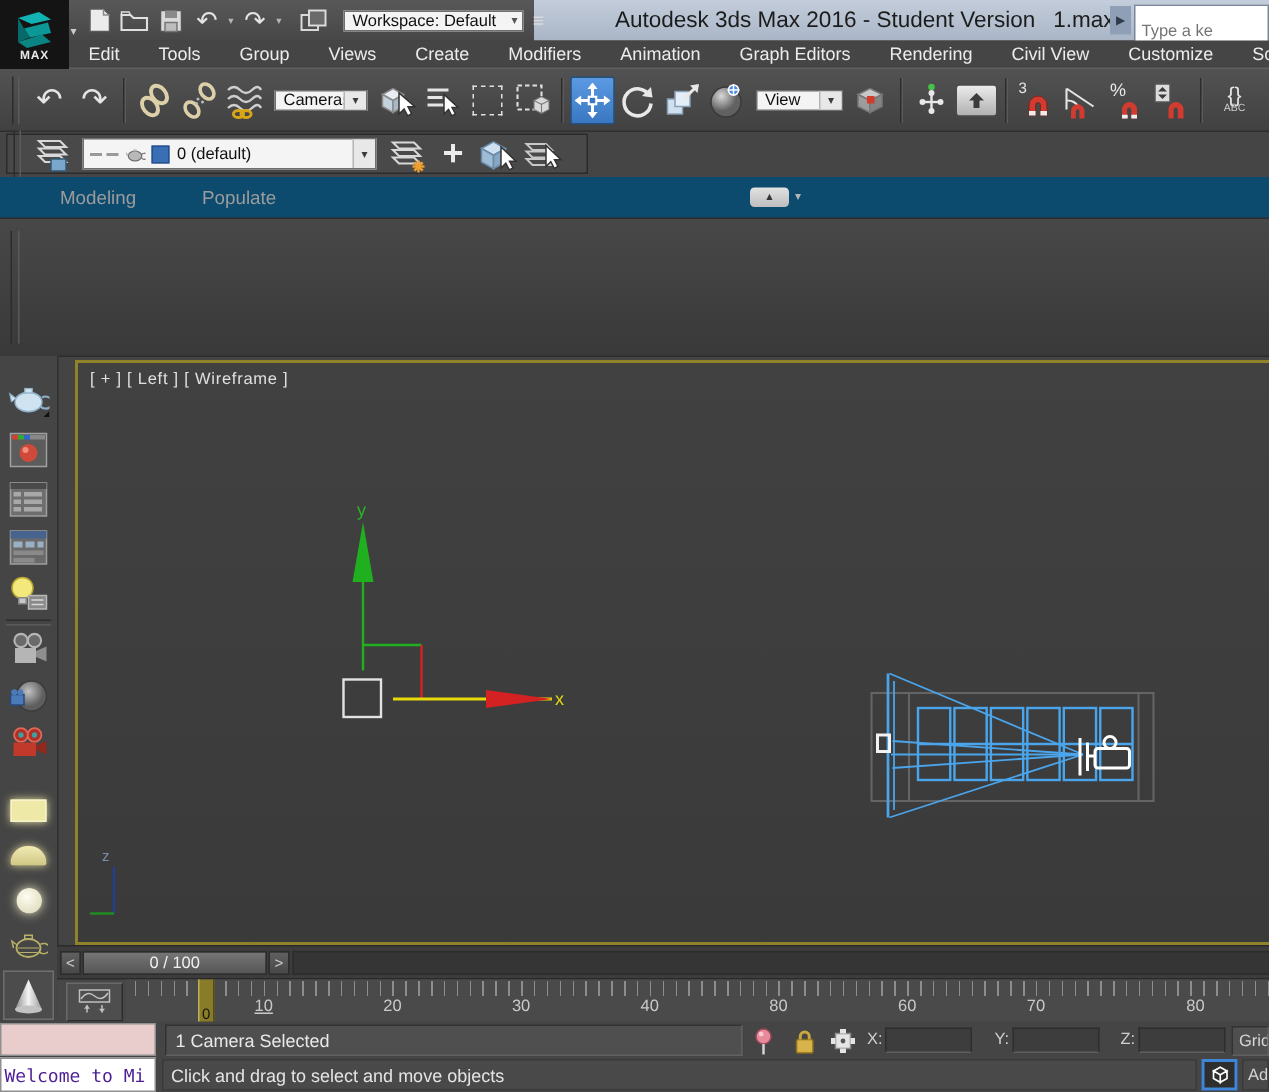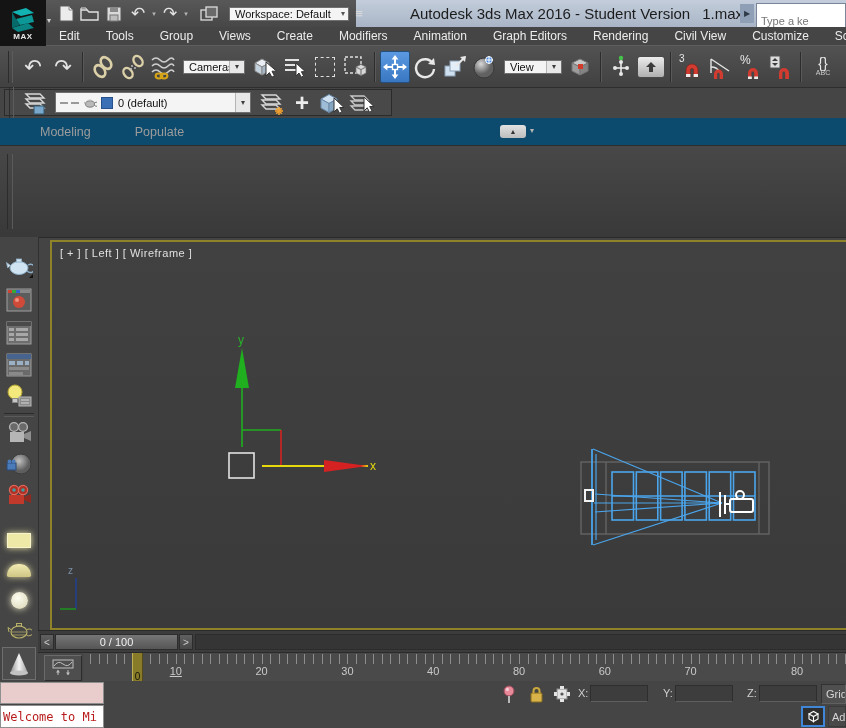--- a/index.html
+++ b/index.html
@@ -74,21 +74,21 @@
   #ruler-ticks{position:absolute;left:6px;top:1px;right:0;height:10px;
     background:repeating-linear-gradient(to right,#8d8d8d 0 1px,transparent 1px 8.58px);}
   .ruler-num{position:absolute;top:12px;transform:translateX(-50%);color:#c9c9c9;font-size:11px;}
   #frame-marker{position:absolute;left:48px;top:0;width:11px;height:29px;background:#887c2a;border-left:1px solid #bfb052;border-right:1px solid #55491a;box-sizing:border-box;color:#151508;font-size:10px;display:flex;align-items:flex-end;justify-content:center;cursor:grab;}
   #mini-curve-btn{position:absolute;left:6px;top:2px;width:36px;height:24px;background:#4e4e4e;border:1px solid #6a6a6a;border-bottom-color:#2c2c2c;border-right-color:#2c2c2c;display:flex;align-items:center;justify-content:center;}
 
   
   #statusbar{left:0;top:681px;width:846px;height:47px;background:#454545;}
   #listener-pink{position:absolute;left:0;top:1px;width:104px;height:22px;background:#e9cdcd;border:1px solid #8f8f8f;box-sizing:border-box;}
   #listener-white{position:absolute;left:0;top:24px;width:104px;height:23px;background:#fff;border:1px solid #8f8f8f;box-sizing:border-box;
-                  font-family:"DejaVu Sans Mono",monospace;font-size:12px;color:#b91c1c;display:flex;align-items:center;padding-left:2px;white-space:nowrap;overflow:hidden;}
+                  font-family:"DejaVu Sans Mono",monospace;font-size:12px;color:#4c1d95;display:flex;align-items:center;padding-left:2px;white-space:nowrap;overflow:hidden;}
   .sunken{background:#4f4f4f;border:1px solid #323232;border-bottom-color:#606060;border-right-color:#606060;box-sizing:border-box;}
   #sel-status{position:absolute;left:110px;top:2px;width:385px;height:21px;color:#e8e8e8;font-size:12px;display:flex;align-items:center;padding-left:6px;}
   .coord-label{position:absolute;top:6px;color:#cfcfcf;font-size:11px;}
   .coord-field{position:absolute;top:4px;width:58px;height:17px;background:#3d3d3d;border:1px solid #2e2e2e;border-bottom-color:#5e5e5e;color:#ddd;font-size:11px;box-sizing:border-box;font-family:"Liberation Sans",sans-serif;}
   #grid-panel{position:absolute;left:821px;top:3px;width:25px;height:20px;color:#d5d5d5;font-size:11px;display:flex;align-items:center;padding-left:4px;overflow:hidden;white-space:nowrap;}
   #prompt-line{position:absolute;left:108px;top:25px;width:690px;height:21px;background:#494949;border:1px solid #3a3a3a;box-sizing:border-box;color:#e4e4e4;font-size:12px;display:flex;align-items:center;padding-left:5px;white-space:nowrap;}
   #adaptive-btn{position:absolute;left:801px;top:25px;width:24px;height:21px;background:#2e2e2e;border:2px solid #3f86d8;box-sizing:border-box;display:flex;align-items:center;justify-content:center;}
   #add-panel{position:absolute;left:828px;top:25px;width:18px;height:21px;color:#d5d5d5;font-size:11px;display:flex;align-items:center;padding-left:3px;overflow:hidden;white-space:nowrap;background:#494949;border:1px solid #3a3a3a;box-sizing:border-box;}
 </style>
 </head>
@@ -663,20 +663,21 @@
         <span class="ruler-num" style="left: 520.8px;">60</span>
         <span class="ruler-num" style="left: 606.6px;">70</span>
         <span class="ruler-num" style="left: 713px;">80</span>
       </div>
   </div>
 
   <div class="abs" id="statusbar">
     <div id="listener-pink"></div>
     <div id="listener-white">Welcome to Mi</div>
 
+    <div id="sel-status" class="sunken">1 Camera Selected</div>
 
     <div class="abs" style="left:502px;top:4px;">
       <svg width="14" height="19" viewBox="0 0 14 19">
         <circle cx="7" cy="6" r="5" fill="#e88a9a" stroke="#9a4a5a"></circle>
         <circle cx="5.4" cy="4.4" r="1.6" fill="#f6ccd4"></circle>
         <line x1="7" y1="11" x2="7" y2="18" stroke="#d8d8d8" stroke-width="1.6"></line>
       </svg>
     </div>
     <div class="abs" style="left:529px;top:5px;">
       <svg width="15" height="17" viewBox="0 0 15 17">
@@ -698,20 +699,21 @@
     </div>
 
     <span class="coord-label" style="left:578px;">X:</span>
     <input class="coord-field" style="left: 590px;" value="">
     <span class="coord-label" style="left:663px;">Y:</span>
     <input class="coord-field" style="left: 675px;" value="">
     <span class="coord-label" style="left:747px;">Z:</span>
     <input class="coord-field" style="left: 759px;" value="">
     <div id="grid-panel" class="sunken">Grid</div>
 
+    <div id="prompt-line">Click and drag to select and move objects</div>
     <div id="adaptive-btn">
       <svg width="13" height="13" viewBox="0 0 13 13">
         <path d="M2,4 l4.5,-2.5 l4.5,2.5 l-4.5,2.5 z M2,4 v5 l4.5,2.5 v-5 z M11,4 v5 l-4.5,2.5 v-5 z" fill="none" stroke="#fff" stroke-width="1.1"></path>
       </svg>
     </div>
     <div id="add-panel">Add</div>
   </div>
 
 </div>
 

